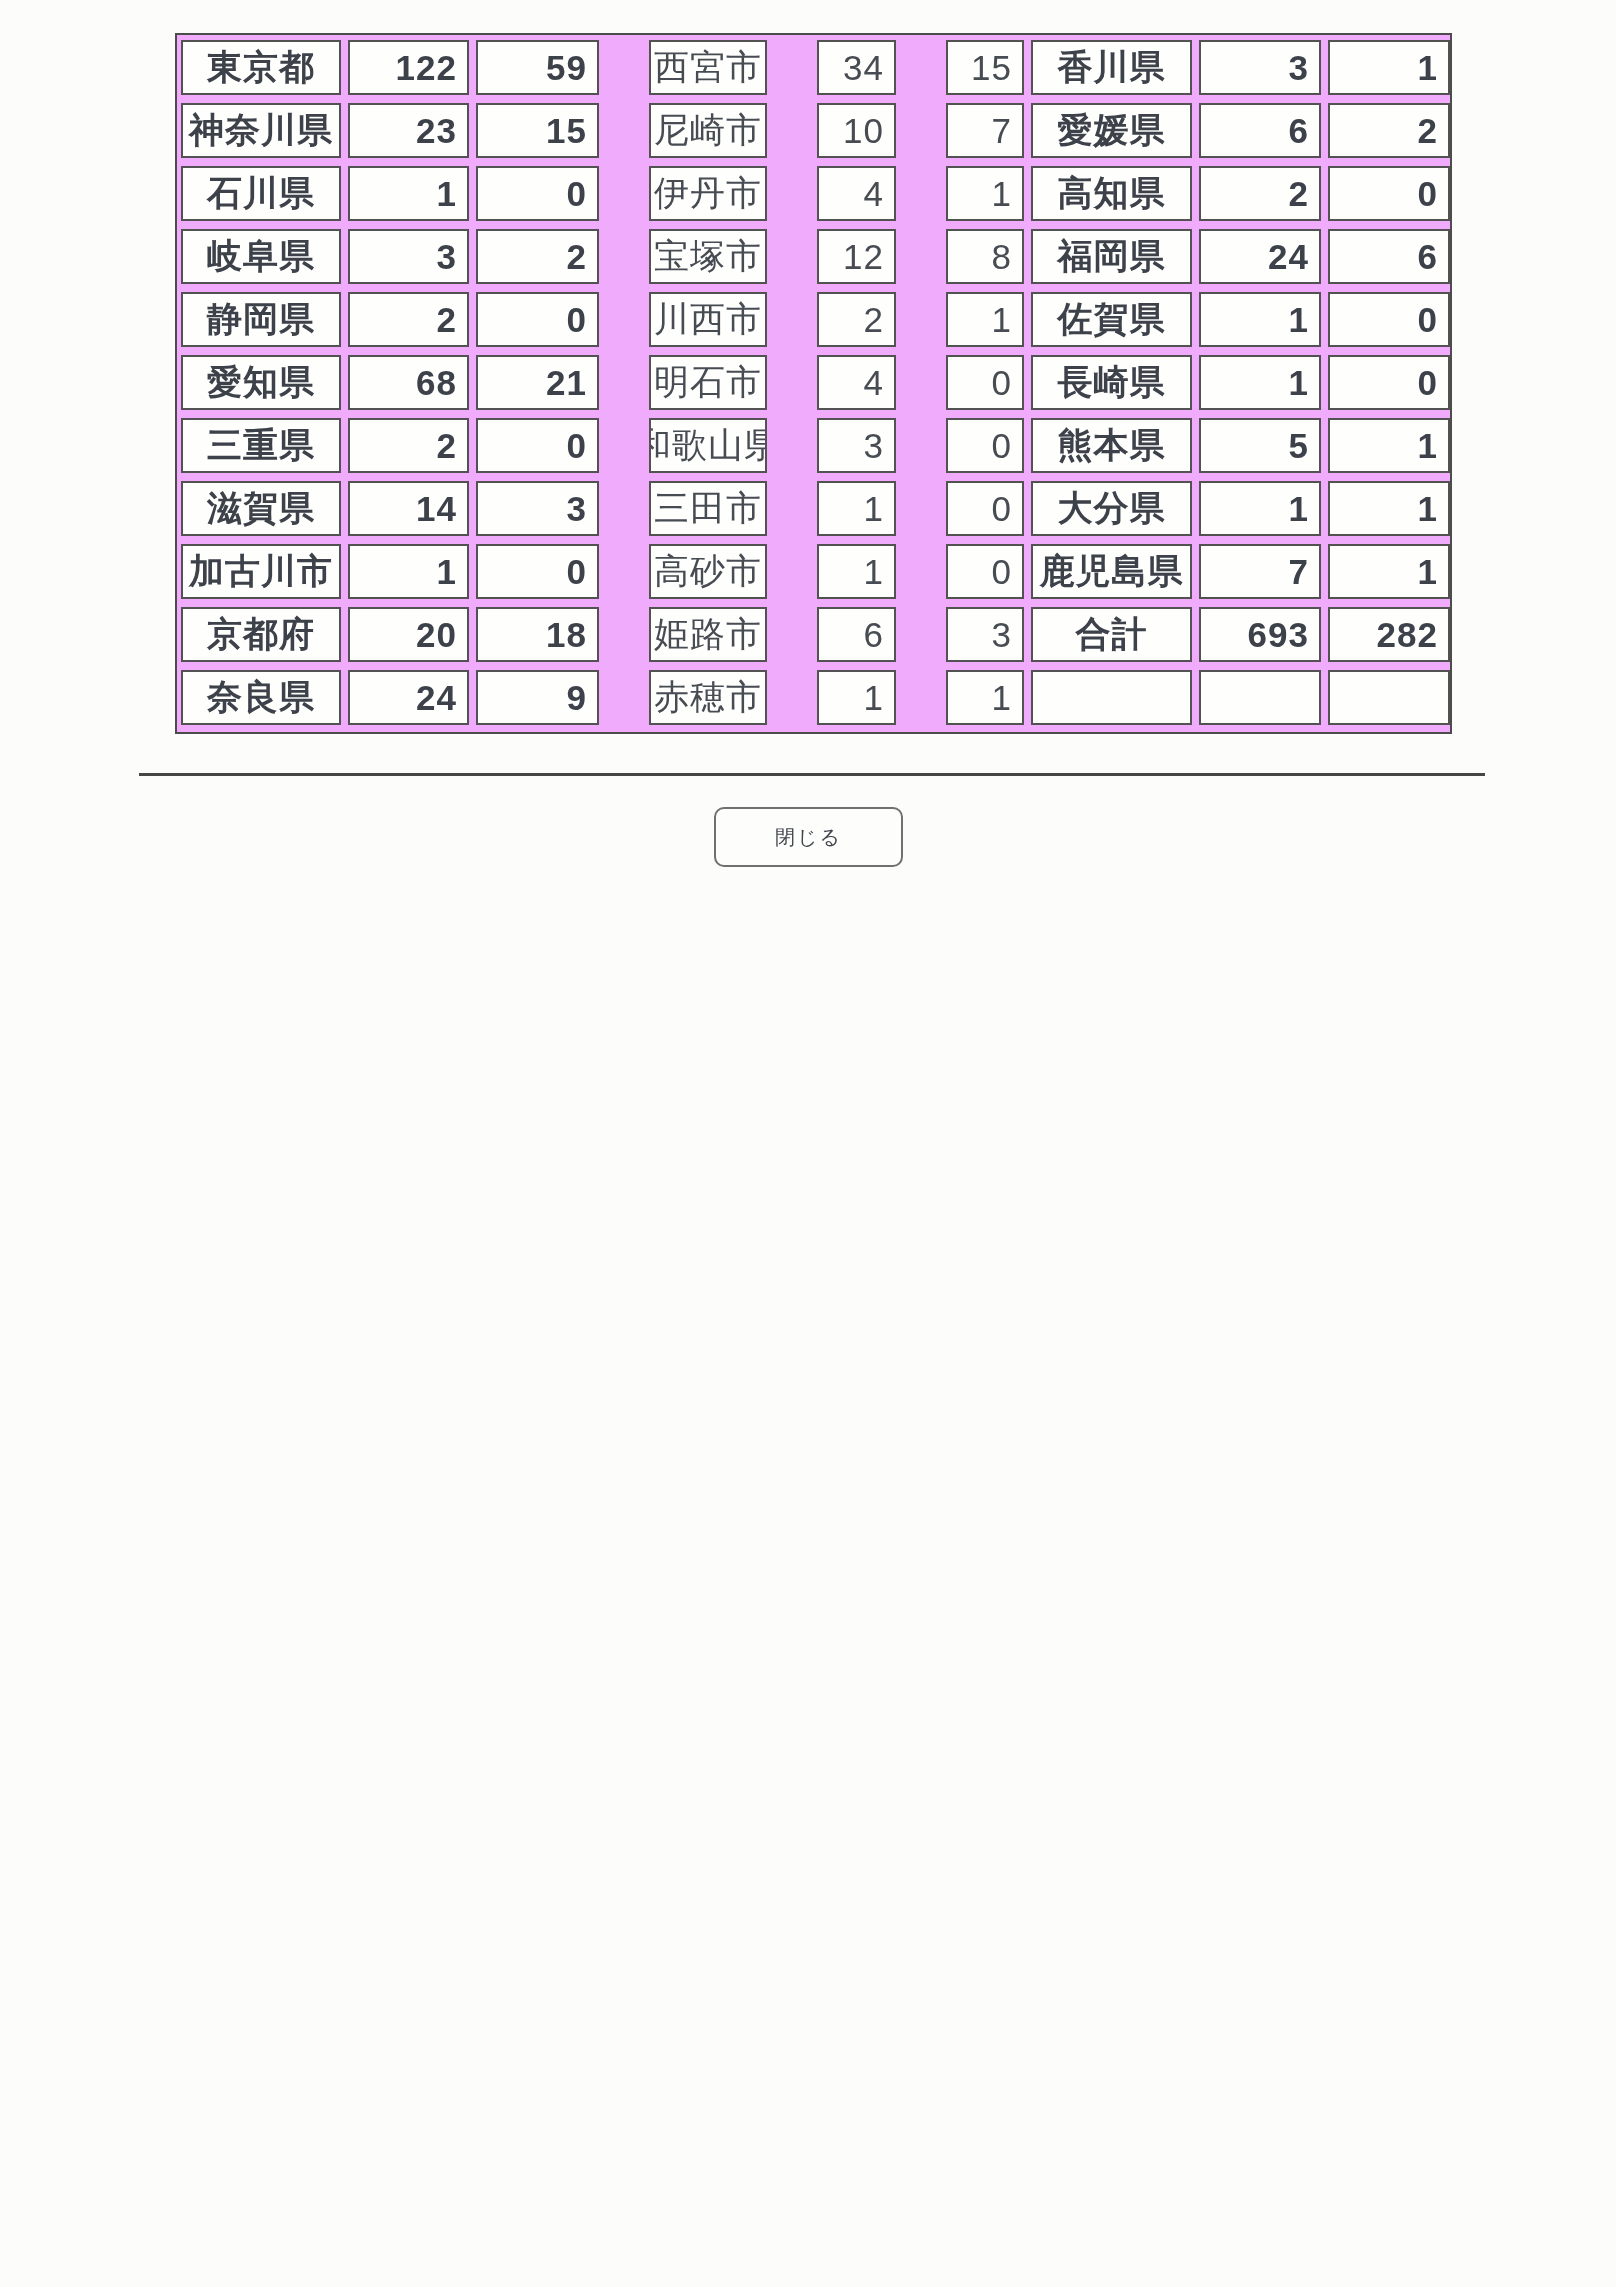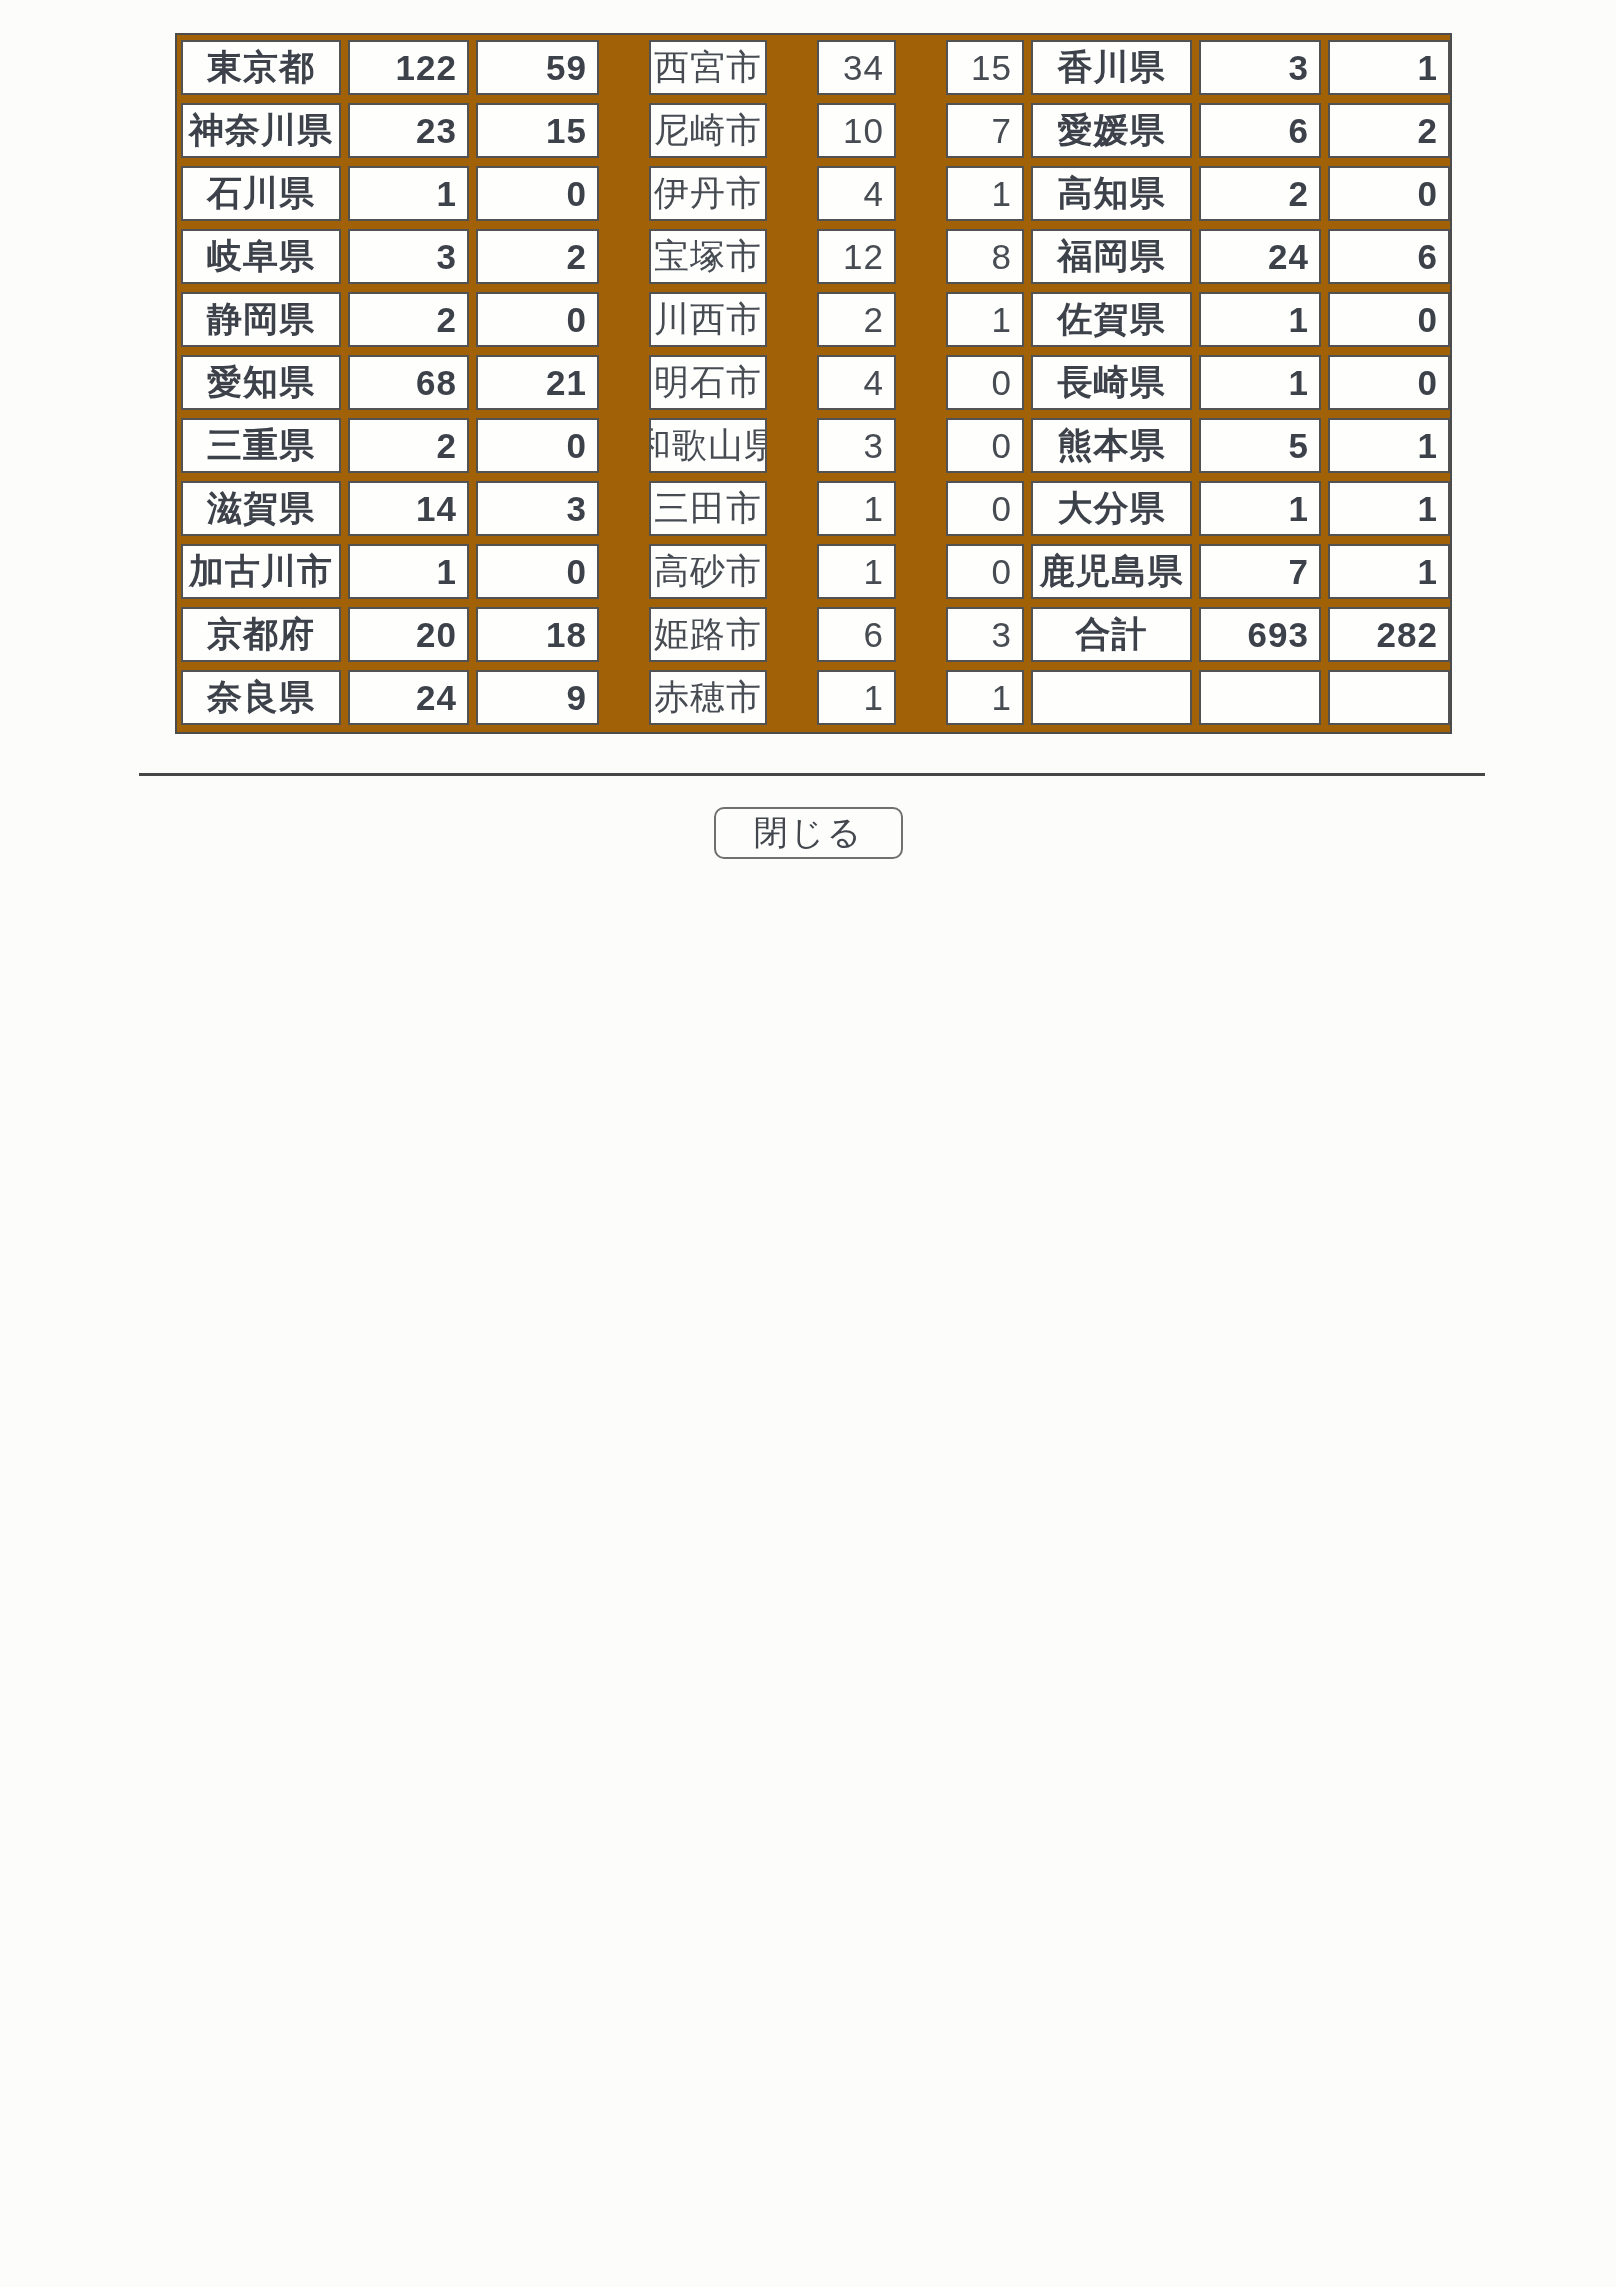--- a/index.html
+++ b/index.html
@@ -24,21 +24,21 @@
     position: absolute;
     left: 175px;
     top: 33px;
     width: 1277px;
     box-sizing: border-box;
     border: 2px solid #4c4c4c;
     padding: 5px 4px 7px 4px;
     display: grid;
     grid-template-columns: 160px 121px 123px 161px 122px 121px 161px 122px 122px;
     gap: 8px 7px;
-    background: #a16207;
+    background: #f0abfc;
   }
   .cell {
     box-sizing: border-box;
     border: 2px solid #525252;
     height: 55px;
     display: flex;
     align-items: center;
     font-size: 35px;
     letter-spacing: 1px;
     background: #fefefd;
@@ -63,27 +63,27 @@
     position: absolute;
     left: 0;
     top: 807px;
     width: 1617px;
     display: flex;
     justify-content: center;
   }
   .close-btn {
     box-sizing: border-box;
     min-width: 189px;
-    height: 52px;
+    height: 60px;
     padding: 0 30px;
     border: 2px solid #707070;
     border-radius: 10px;
     background: #fdfdfb;
     color: #42464d;
-    font-size: 34px;
+    font-size: 20px;
     letter-spacing: 2px;
     font-family: "Liberation Sans", "DejaVu Sans", sans-serif;
     cursor: pointer;
   }
 </style>
 </head>
 <body>
 
 <div class="page">
   <div class="data-table" id="stats-table">

